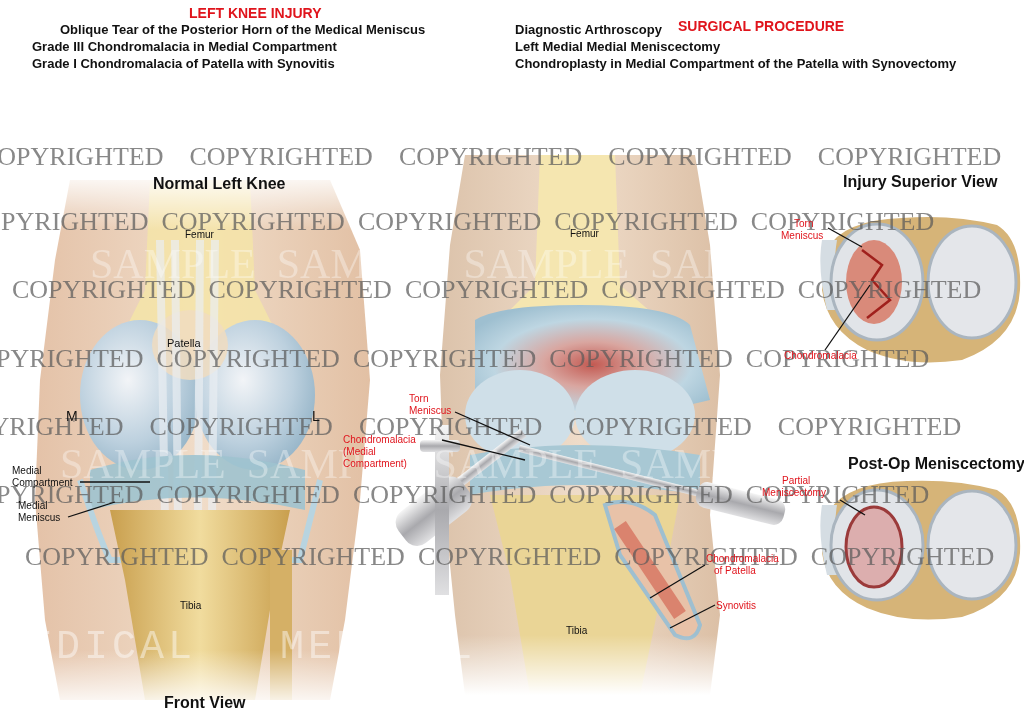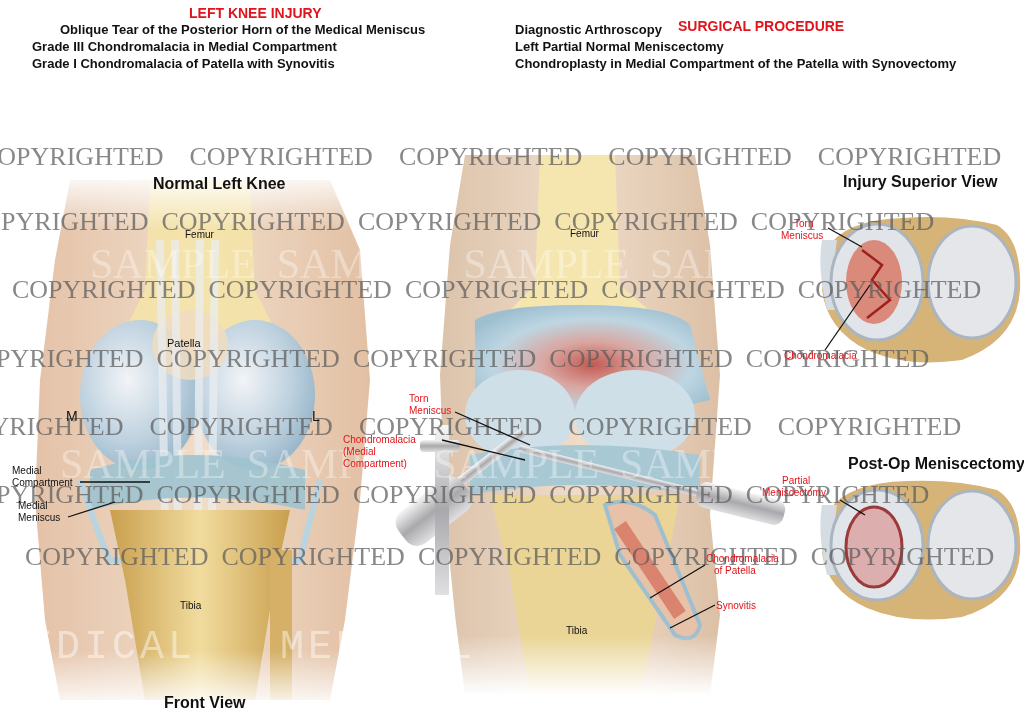--- a/index.html
+++ b/index.html
@@ -20,21 +20,21 @@
 
 <div>
   <div class="hdr-title" style="left:189px;top:5px;">LEFT KNEE INJURY</div>
   <div class="hdr-line" style="left:32px;top:22px;margin-left:28px;">Oblique Tear of the Posterior Horn of the Medical Meniscus</div>
   <div class="hdr-line" style="left:32px;top:39px;">Grade III Chondromalacia in Medial Compartment</div>
   <div class="hdr-line" style="left:32px;top:56px;">Grade I Chondromalacia of Patella with Synovitis</div>
 </div>
 <div>
   <div class="hdr-title" style="left:678px;top:18px;">SURGICAL PROCEDURE</div>
   <div class="hdr-line" style="left:515px;top:22px;">Diagnostic Arthroscopy</div>
-  <div class="hdr-line" style="left:515px;top:39px;">Left Partial Normal Meniscectomy</div>
+  <div class="hdr-line" style="left:515px;top:39px;">Left Medial Medial Meniscectomy</div>
   <div class="hdr-line" style="left:515px;top:56px;">Chondroplasty in Medial Compartment of the Patella with Synovectomy</div>
 </div>
 
 <svg style="left:0;top:180px;" width="380" height="520" viewBox="0 0 380 520">
   <defs>
     <linearGradient id="skinL" x1="0" x2="1">
       <stop offset="0" stop-color="#e4c2a8"></stop>
         <stop offset="0.5" stop-color="#f0dcc8"></stop>
         <stop offset="1" stop-color="#e2c0a4"></stop>
     </linearGradient>

